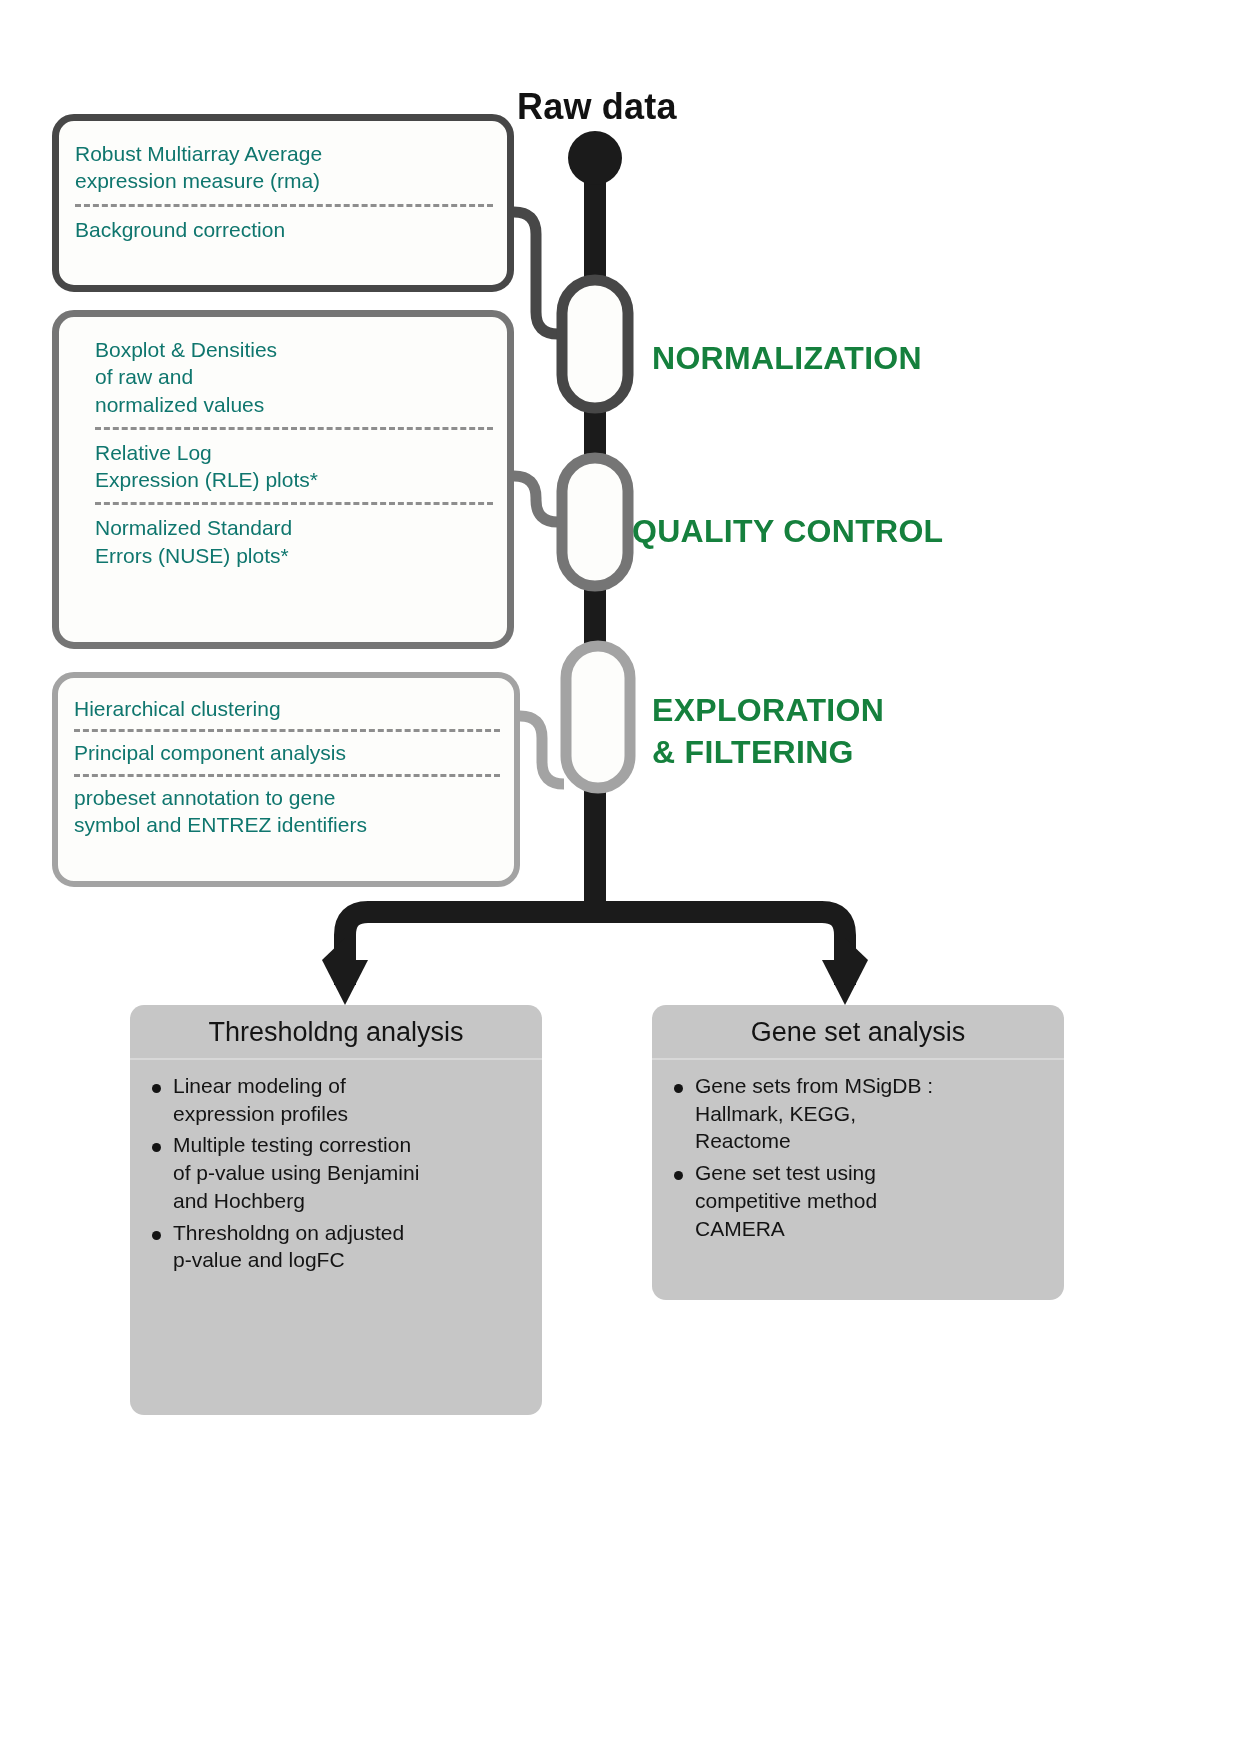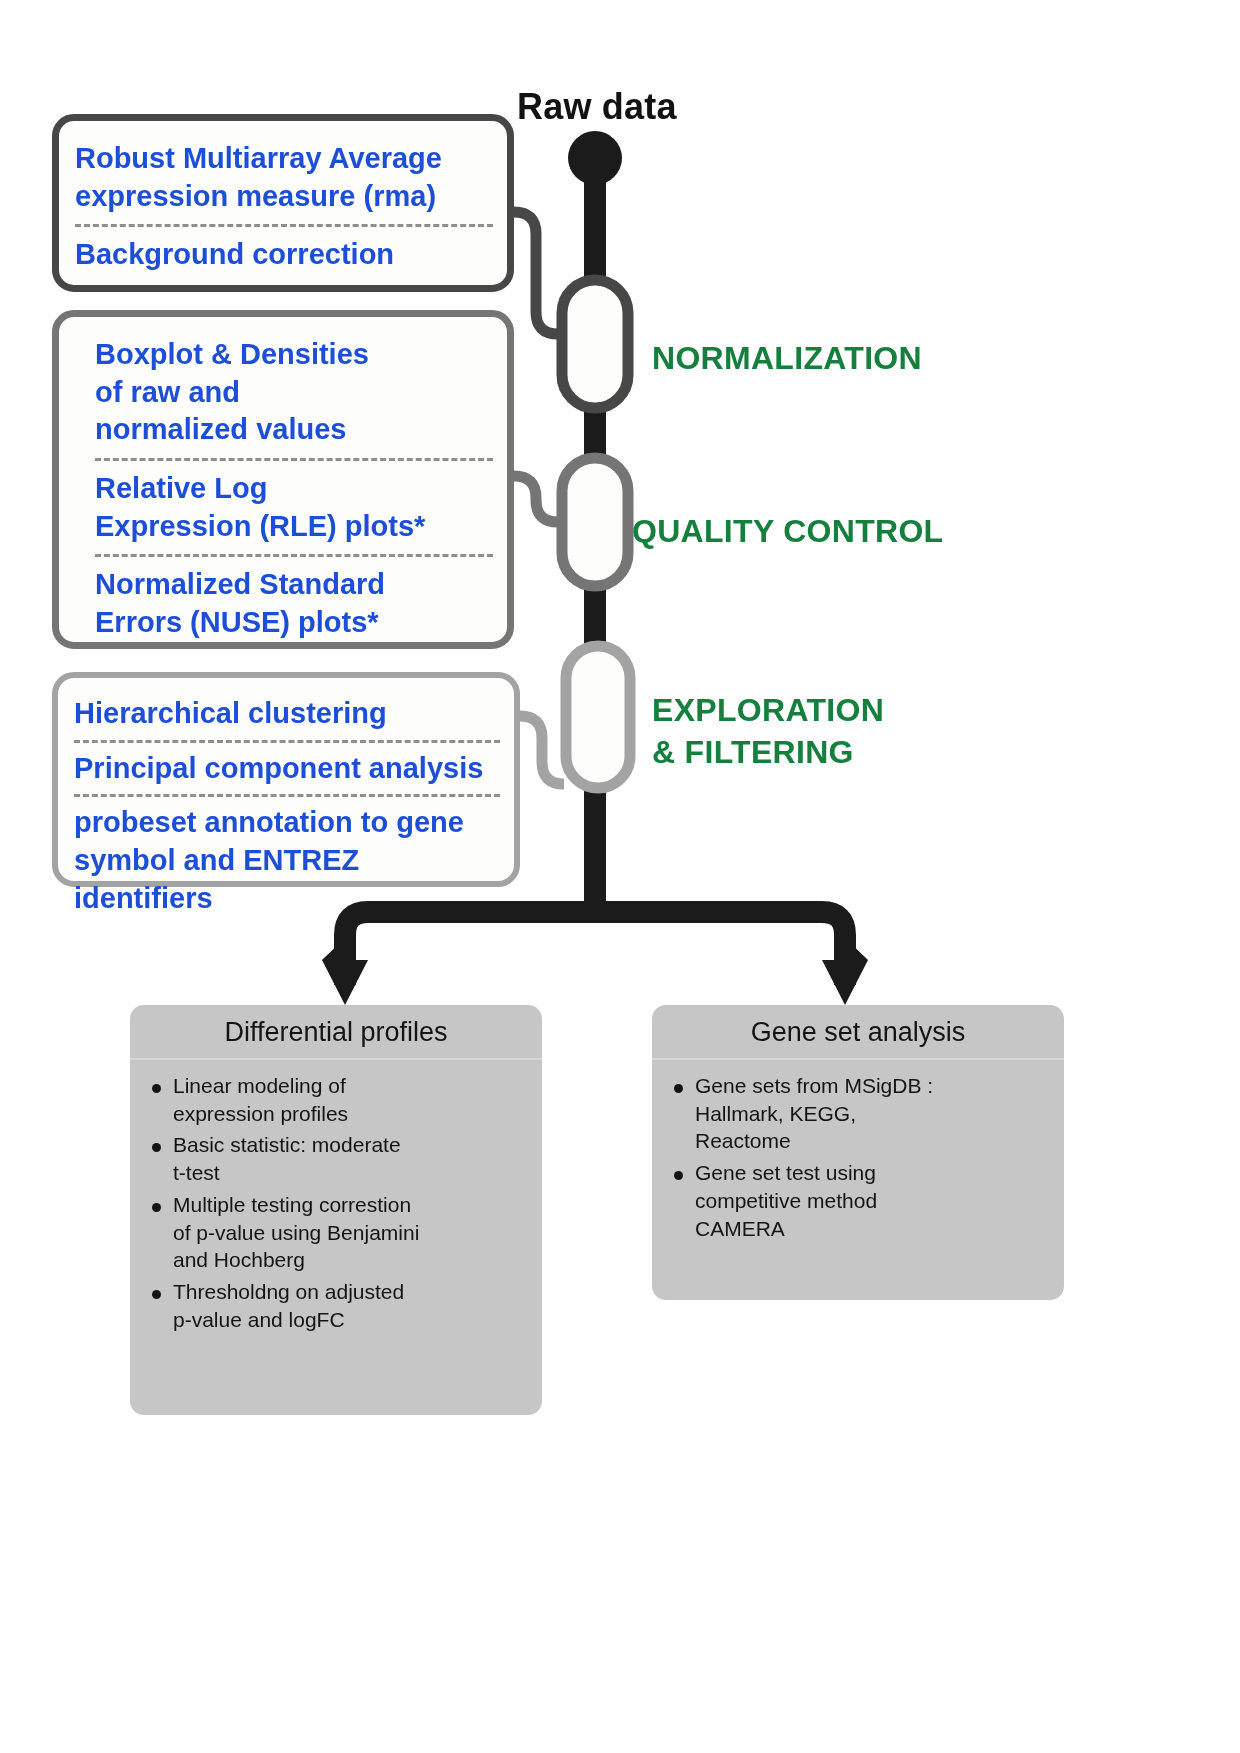--- a/index.html
+++ b/index.html
@@ -28,26 +28,25 @@
 
   
   .stage-box{
     position:absolute;
     box-sizing:border-box;
     background:#fdfdfb;
     border-radius:22px;
     border-style:solid;
   }
   .stage-box .seg{
-    font-size:29px;
+    font-size:21px;
     line-height:1.30;
-    color:#1d4ed8;
+    color:#0f766e;
     padding:9px 0 9px 0;
     white-space:pre-line;
-    font-weight:bold;
   }
   .stage-box .seg + .seg{
     border-top:3px dashed #8e8e8e;
   }
   .stage-inner{padding:10px 14px 10px 16px;}
 
   #box-norm{
     left:52px;top:114px;width:462px;height:178px;
     border-width:7px;border-color:#474747;
   }
@@ -182,26 +181,24 @@
 symbol and ENTREZ identifiers</div>
     </div>
   </div>
 
   <div class="stage-caption" id="cap-norm">NORMALIZATION</div>
   <div class="stage-caption" id="cap-qc">QUALITY CONTROL</div>
   <div class="stage-caption" id="cap-expl">EXPLORATION
 &amp; FILTERING</div>
 
   <div class="card" id="card-diff">
-    <div class="card-title">Differential profiles</div>
+    <div class="card-title">Thresholdng analysis</div>
     <ul>
       <li>Linear modeling of
 expression profiles</li>
-      <li>Basic statistic: moderate
-t-test</li>
       <li>Multiple testing correstion
 of p-value using Benjamini
 and Hochberg</li>
       <li>Thresholdng on adjusted
 p-value and logFC</li>
     </ul>
   </div>
 
   <div class="card" id="card-gsa">
     <div class="card-title">Gene set analysis</div>

